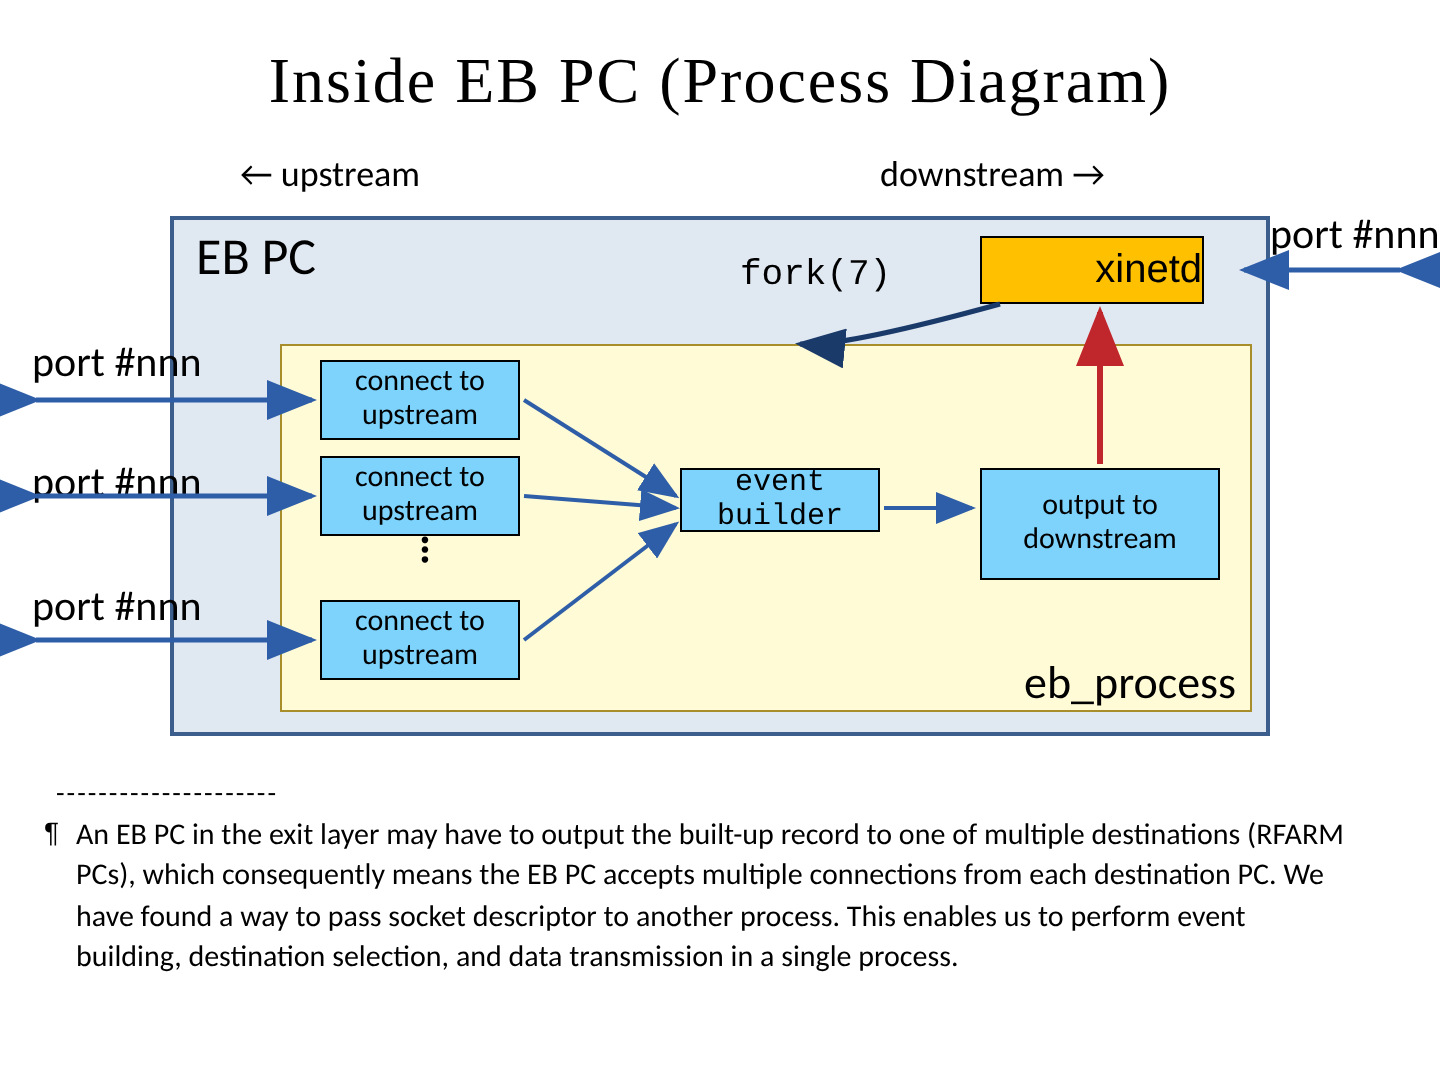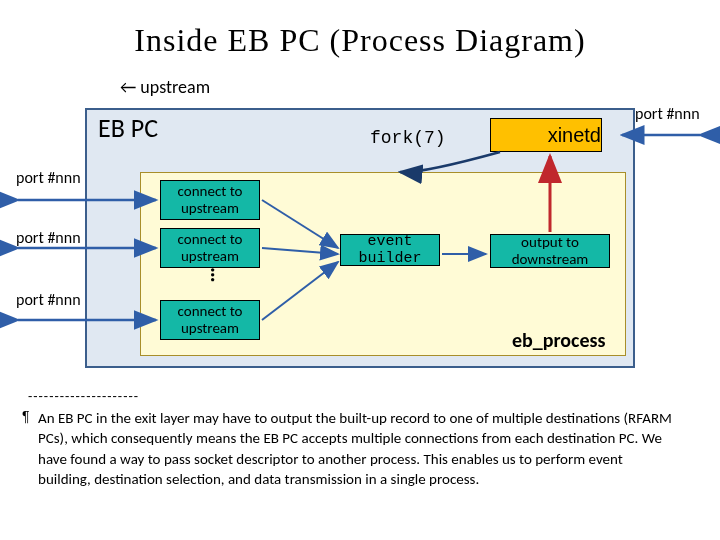--- a/index.html
+++ b/index.html
@@ -65,49 +65,49 @@
     background: #ffc000;
     border: 1.5px solid #000;
     text-align: right;
     line-height: 32px;
     font-size: 20px;
     font-family: Liberation Sans, sans-serif;
   }
 
   .port-label {
     position: absolute;
-    font-size: 16px;
+    font-size: 21px;
     font-family: "Calibri", Arial, sans-serif;
     font-style: italic;
   }
   .port-r  { top: 104px; left: 635px; font-style: normal; }
   .port-l1 { top: 168px; left: 16px; font-style: normal; }
   .port-l2 { top: 228px; left: 16px; font-style: normal; }
   .port-l3 { top: 290px; left: 16px; font-style: normal; }
 
   
   .ebproc {
     position: absolute;
     top: 172px; left: 140px;
     width: 486px; height: 184px;
     background: #fffbd6;
     border: 1.5px solid #a88e2a;
   }
   .ebproc-label {
     position: absolute;
     top: 328px; left: 512px;
-    font-weight: bold;
-    font-size: 20px;
+    font-weight: normal;
+    font-size: 23px;
     font-family: "Calibri", Arial, sans-serif;
   }
 
   
   .wbox {
     position: absolute;
-    background: #14b8a6;
+    background: #7dd3fc;
     border: 1.5px solid #000;
     text-align: center;
     font-size: 15px;
     font-family: "Calibri", Arial, sans-serif;
     display: flex;
     align-items: center;
     justify-content: center;
     line-height: 1.15;
   }
   .ctu1 { top: 180px; left: 160px; width: 100px; height: 40px; }
@@ -116,21 +116,21 @@
   .dots {
     position: absolute;
     top: 267px; left: 205px;
     font-size: 22px;
     font-family: "Calibri", Arial, sans-serif;
     font-weight: bold;
     writing-mode: vertical-rl;
     letter-spacing: -6px;
   }
   .evtb { top: 234px; left: 340px; width: 100px; height: 32px; font-family: Liberation Mono, monospace; }
-  .outd { top: 234px; left: 490px; width: 120px; height: 34px; }
+  .outd { top: 234px; left: 490px; width: 120px; height: 56px; }
 
   
   .dashes {
     position: absolute;
     top: 388px; left: 28px;
     font-family: "Calibri", Arial, sans-serif;
     font-size: 14px;
     letter-spacing: 1px;
   }
   .footnote {
@@ -154,20 +154,21 @@
   }
 </style>
 </head>
 <body>
 
 <div class="slide">
 
   <div class="title">Inside EB PC (Process Diagram)</div>
 
   <div class="dir-label dir-left">← upstream</div>
+  <div class="dir-label dir-right">downstream →</div>
 
   <div class="ebpc-box"></div>
   <div class="ebpc-label">EB PC</div>
 
   <div class="xinetd">xinetd</div>
   <div class="fork-label">fork(7)</div>
 
   <div class="port-label port-r">port #nnn</div>
   <div class="port-label port-l1">port #nnn</div>
   <div class="port-label port-l2">port #nnn</div>

